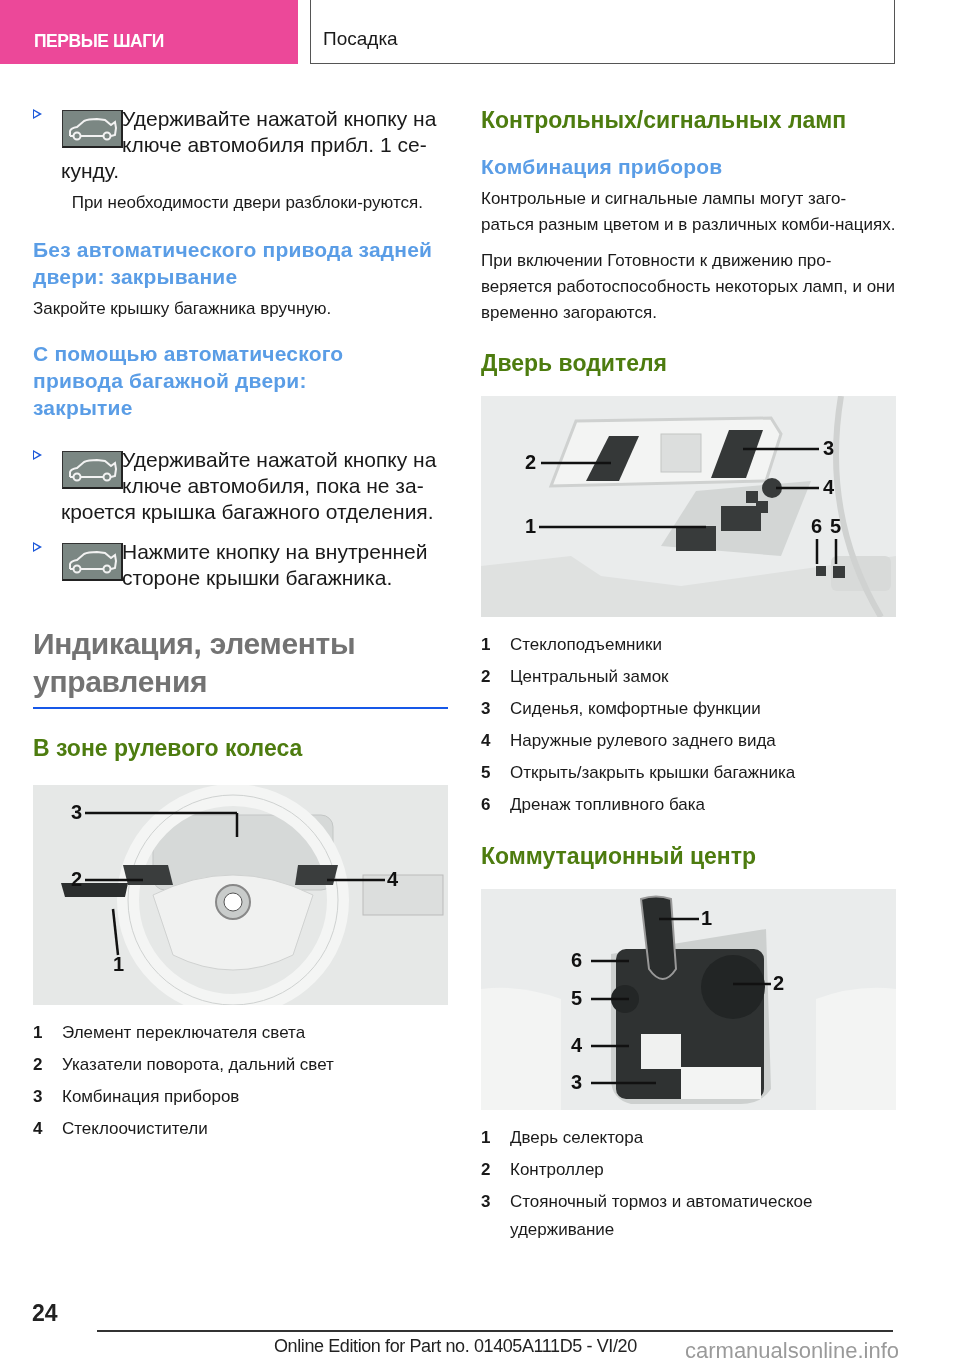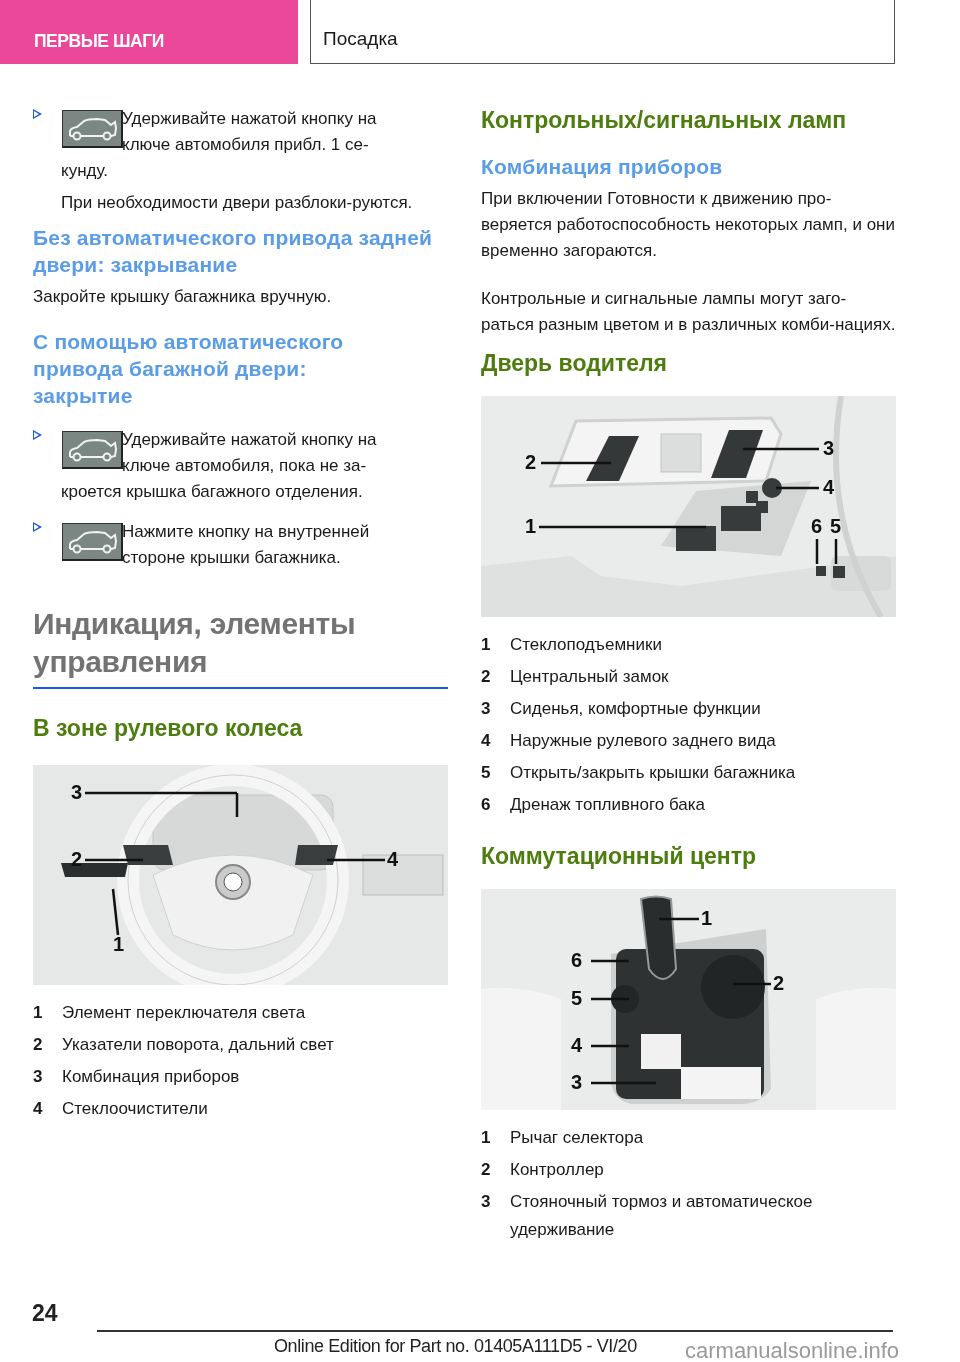--- a/index.html
+++ b/index.html
@@ -16,21 +16,21 @@
   .col-left { left: 33px; }
   .col-right { left: 481px; }
 
   p.body { font-size: 17px; line-height: 26px; color: #1a1a1a; }
 
   .step { position: relative; margin-bottom: 10px; }
   .step .tri { position: absolute; left: 0; top: 9px; width: 0; height: 0; border-top: 5px solid transparent; border-bottom: 5px solid transparent; border-left: 9px solid #1c58d9; }
   .step .tri::after { content: ""; position: absolute; left: -8px; top: -3px; border-top: 3px solid transparent; border-bottom: 3px solid transparent; border-left: 5px solid #fff; }
   .step .keyicon { position: absolute; left: 29px; top: 10px; width: 61px; height: 38px; background: #7b8783; border: 1px solid #333; border-right: 2px solid #222; border-bottom: 2px solid #222; }
   .step .keyicon svg { position: absolute; left: 4px; top: 5px; }
-  .step .txt { font-size: 17px; line-height: 26px; padding-left: 89px; padding-top: 6px; }
+  .step .txt { font-size: 21px; line-height: 26px; padding-left: 89px; padding-top: 6px; }
   .step .txt .wrap { display: block; margin-left: -61px; }
 
   h3.light { color: #5a9de6; font-size: 21px; font-weight: bold; line-height: 27px; letter-spacing: 0.2px; }
   h2.big { color: #737373; font-size: 30px; font-weight: bold; line-height: 38px; letter-spacing: -0.3px; }
   h3.dark { color: #4d7c0f; font-size: 23px; font-weight: bold; line-height: 30px; }
   .rule { height: 1.5px; background: #1658e8; }
 
   .figure { position: relative; background: #e9ebea; overflow: hidden; }
   .figure svg { position: absolute; left: 0; top: 0; }
   .callout { position: absolute; font-size: 20px; font-weight: bold; color: #111; }
@@ -65,26 +65,26 @@
           <circle cx="10" cy="20" r="3.5" fill="none" stroke="#f2f2f2" stroke-width="2"></circle>
           <circle cx="40" cy="20" r="3.5" fill="none" stroke="#f2f2f2" stroke-width="2"></circle>
         </svg>
     </span>
     <div class="txt">
       <span>Удерживайте нажатой кнопку на</span><br>
       <span>ключе автомобиля прибл. 1 се-</span><br>
       <span class="wrap">кунду.</span>
     </div>
   </div>
-  <p class="body" style="padding-left:28px; margin-bottom:8px; width:390px;">При необходимости двери разблоки-руются.</p>
+  <p class="body" style="padding-left:28px; margin-bottom:20px; width:390px;text-align:right;">При необходимости двери разблоки-руются.</p>
 
   <h3 class="light" style="margin-bottom:6px;">Без автоматического привода задней двери: закрывание</h3>
   <p class="body" style="margin-bottom:18px;">Закройте крышку багажника вручную.</p>
 
-  <h3 class="light" style="margin-bottom:12px; width:370px;">С помощью автоматического привода багажной двери: закрытие</h3>
+  <h3 class="light" style="margin-bottom:20px; width:370px;">С помощью автоматического привода багажной двери: закрытие</h3>
 
   <div class="step" style="margin-bottom:8px;">
     <span class="tri"></span>
     <span class="keyicon">
       <svg width="52" height="28" viewBox="0 0 52 28">
           <path d="M3 20 L3 15 Q4 12 10 11 L17 5 Q21 3 30 3 L38 4 L44 9 L48 6 L49 12 L48 19 L44 20 M36 20 L14 20 M7 20 L3 20" fill="none" stroke="#f2f2f2" stroke-width="2"></path>
           <circle cx="10" cy="20" r="3.5" fill="none" stroke="#f2f2f2" stroke-width="2"></circle>
           <circle cx="40" cy="20" r="3.5" fill="none" stroke="#f2f2f2" stroke-width="2"></circle>
         </svg>
     </span>
@@ -158,22 +158,22 @@
     <li>
         <span class="n">4</span>
         <span class="t">Стеклоочистители</span>
       </li>
   </ul>
 </div>
 
 <div class="col col-right">
   <h3 class="dark" style="margin-top:5px; margin-bottom:18px;">Контрольных/сигнальных ламп</h3>
   <h3 class="light" style="margin-bottom:6px;">Комбинация приборов</h3>
+  <p class="body" style="width:418px; margin-bottom:10px;">Контрольные и сигнальные лампы могут заго-раться разным цветом и в различных комби-нациях.</p>
   <p class="body" style="width:418px; margin-bottom:22px;">При включении Готовности к движению про-веряется работоспособность некоторых ламп, и они временно загораются.</p>
-  <p class="body" style="width:418px; margin-bottom:10px;">Контрольные и сигнальные лампы могут заго-раться разным цветом и в различных комби-нациях.</p>
 
   <h3 class="dark" style="margin-bottom:18px;">Дверь водителя</h3>
 
   <div class="figure" style="width:415px; height:221px; margin-bottom:12px;">
     <svg width="415" height="221" viewBox="0 0 415 221">
       <rect width="415" height="221" fill="#eaecec"></rect>
       <path d="M70 90 L95 25 L290 22 L300 38 L285 85 Z" fill="#f3f4f3" stroke="#cfd1d0" stroke-width="3"></path>
       <path d="M105 85 L128 40 L158 40 L138 85 Z" fill="#353838"></path>
       <rect x="180" y="38" width="40" height="38" fill="#dcdedd" stroke="#c3c5c4"></rect>
       <path d="M230 82 L248 34 L282 34 L265 82 Z" fill="#353838"></path>
@@ -259,21 +259,21 @@
     <span class="callout" style="left:90px; top:60px;">6</span>
     <span class="callout" style="left:292px; top:83px;">2</span>
     <span class="callout" style="left:90px; top:98px;">5</span>
     <span class="callout" style="left:90px; top:145px;">4</span>
     <span class="callout" style="left:90px; top:182px;">3</span>
   </div>
 
   <ul class="legend">
     <li>
         <span class="n">1</span>
-        <span class="t">Рычаг селектора</span>
+        <span class="t">Дверь селектора</span>
       </li>
     <li>
         <span class="n">2</span>
         <span class="t">Контроллер</span>
       </li>
     <li>
         <span class="n">3</span>
         <span class="t" style="line-height:28px; padding-top:2px;">Стояночный тормоз и автоматическое удерживание</span>
       </li>
   </ul>

